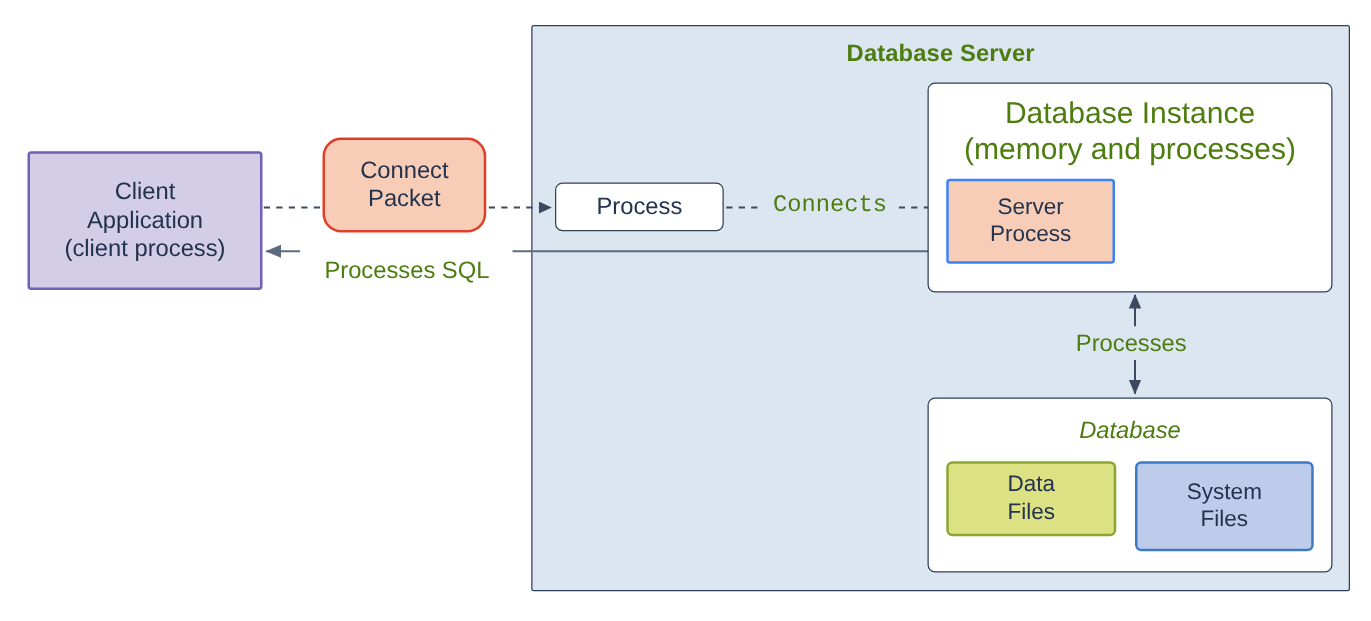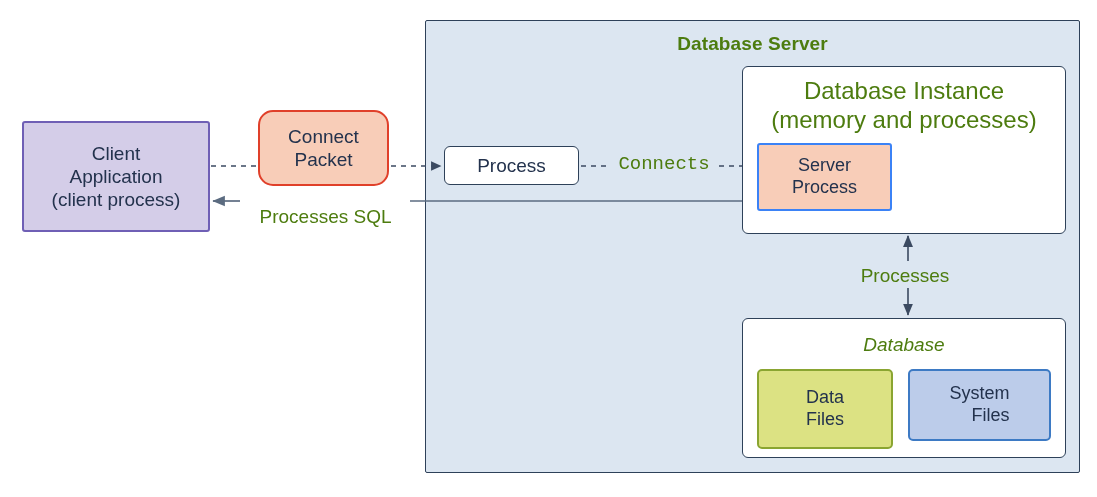--- a/index.html
+++ b/index.html
@@ -141,37 +141,36 @@
     width: 324px;
     font-size: 19px;
     font-style: italic;
   }
 
   
   #data-files {
     left: 757px;
     top: 369px;
     width: 136px;
-    height: 80px;
+    height: 60px;
     background: #dce283;
     border: 2px solid #8aa531;
     border-radius: 5px;
     font-size: 18px;
   }
   
   #system-files {
     left: 908px;
     top: 369px;
     width: 143px;
     height: 72px;
     background: #bcccea;
     border: 2px solid #3d7ac4;
     border-radius: 5px;
     font-size: 18px;
-    text-align: right;
   }
 
   
   #connects-label {
     left: 609px;
     top: 153px;
     width: 110px;
     font-size: 19px;
     background: #dce6f1;
     font-family: Liberation Mono, monospace;

